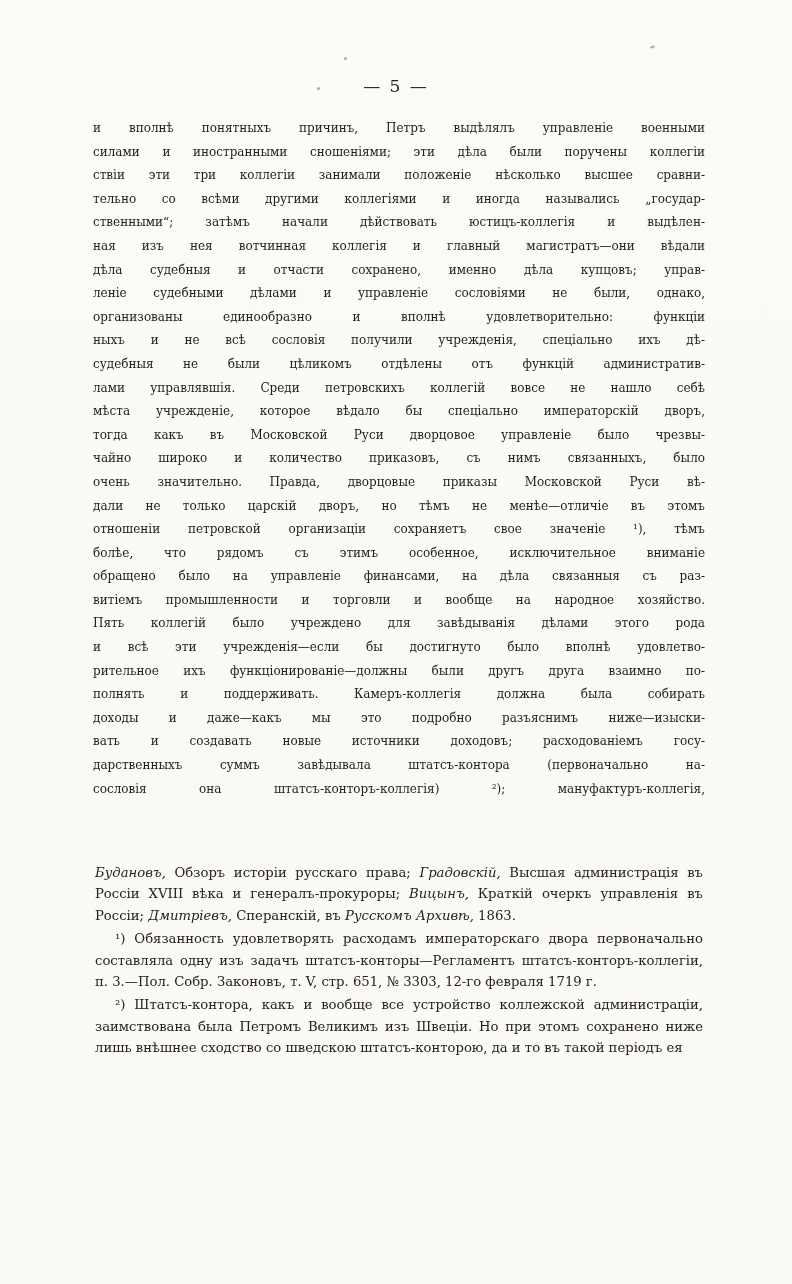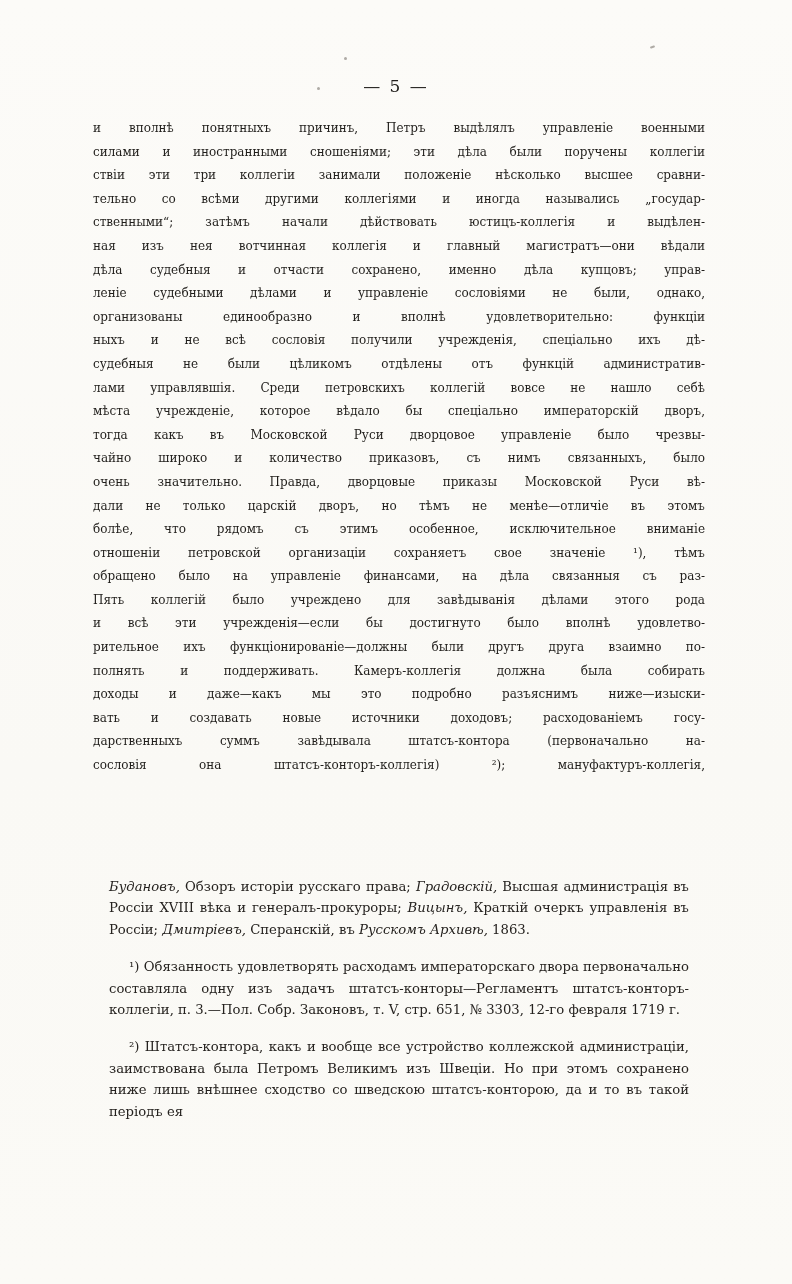--- a/index.html
+++ b/index.html
@@ -44,21 +44,21 @@
   .footnote-block {
     position: absolute;
     top: 860px;
     left: 93px;
     width: 612px;
     font-size: 13.2px;
     line-height: 21.4px;
     color: #25221f;
   }
   .footnote {
-    margin: 16px;
+    margin: 2px;
     text-align: justify;
   }
   .footnote.indent { text-indent: 20px; }
   .footnote i { font-style: italic; }
   .scan-speck {
     position: absolute;
     background: #6f6a62;
     border-radius: 50%;
     opacity: 0.55;
   }
@@ -88,23 +88,24 @@
       <div class="body-line">леніе судебными дѣлами и управленіе сословіями не были, однако,</div>
       <div class="body-line">организованы единообразно и вполнѣ удовлетворительно: функціи</div>
       <div class="body-line">ныхъ и не всѣ сословія получили учрежденія, спеціально ихъ дѣ-</div>
       <div class="body-line">судебныя не были цѣликомъ отдѣлены отъ функцій административ-</div>
       <div class="body-line">лами управлявшія. Среди петровскихъ коллегій вовсе не нашло себѣ</div>
       <div class="body-line">мѣста учрежденіе, которое вѣдало бы спеціально императорскій дворъ,</div>
       <div class="body-line">тогда какъ въ Московской Руси дворцовое управленіе было чрезвы-</div>
       <div class="body-line">чайно широко и количество приказовъ, съ нимъ связанныхъ, было</div>
       <div class="body-line">очень значительно. Правда, дворцовые приказы Московской Руси вѣ-</div>
       <div class="body-line">дали не только царскій дворъ, но тѣмъ не менѣе—отличіе въ этомъ</div>
+      <div class="body-line">отношеніи петровской организаціи сохраняетъ свое значеніе ¹), тѣмъ</div>
       <div class="body-line">болѣе, что рядомъ съ этимъ особенное, исключительное вниманіе</div>
-      <div class="body-line">отношеніи петровской организаціи сохраняетъ свое значеніе ¹), тѣмъ</div>
       <div class="body-line">обращено было на управленіе финансами, на дѣла связанныя съ раз-</div>
+      <div class="body-line">витіемъ промышленности и торговли и вообще на народное хозяйство.</div>
       <div class="body-line">Пять коллегій было учреждено для завѣдыванія дѣлами этого рода</div>
       <div class="body-line">и всѣ эти учрежденія—если бы достигнуто было вполнѣ удовлетво-</div>
       <div class="body-line">рительное ихъ функціонированіе—должны были другъ друга взаимно по-</div>
       <div class="body-line">полнять и поддерживать. Камеръ-коллегія должна была собирать</div>
       <div class="body-line">доходы и даже—какъ мы это подробно разъяснимъ ниже—изыски-</div>
       <div class="body-line">вать и создавать новые источники доходовъ; расходованіемъ госу-</div>
       <div class="body-line">дарственныхъ суммъ завѣдывала штатсъ-контора (первоначально на-</div>
       <div class="body-line">сословія она штатсъ-конторъ-коллегія) ²); мануфактуръ-коллегія,</div>
     </div>
 

